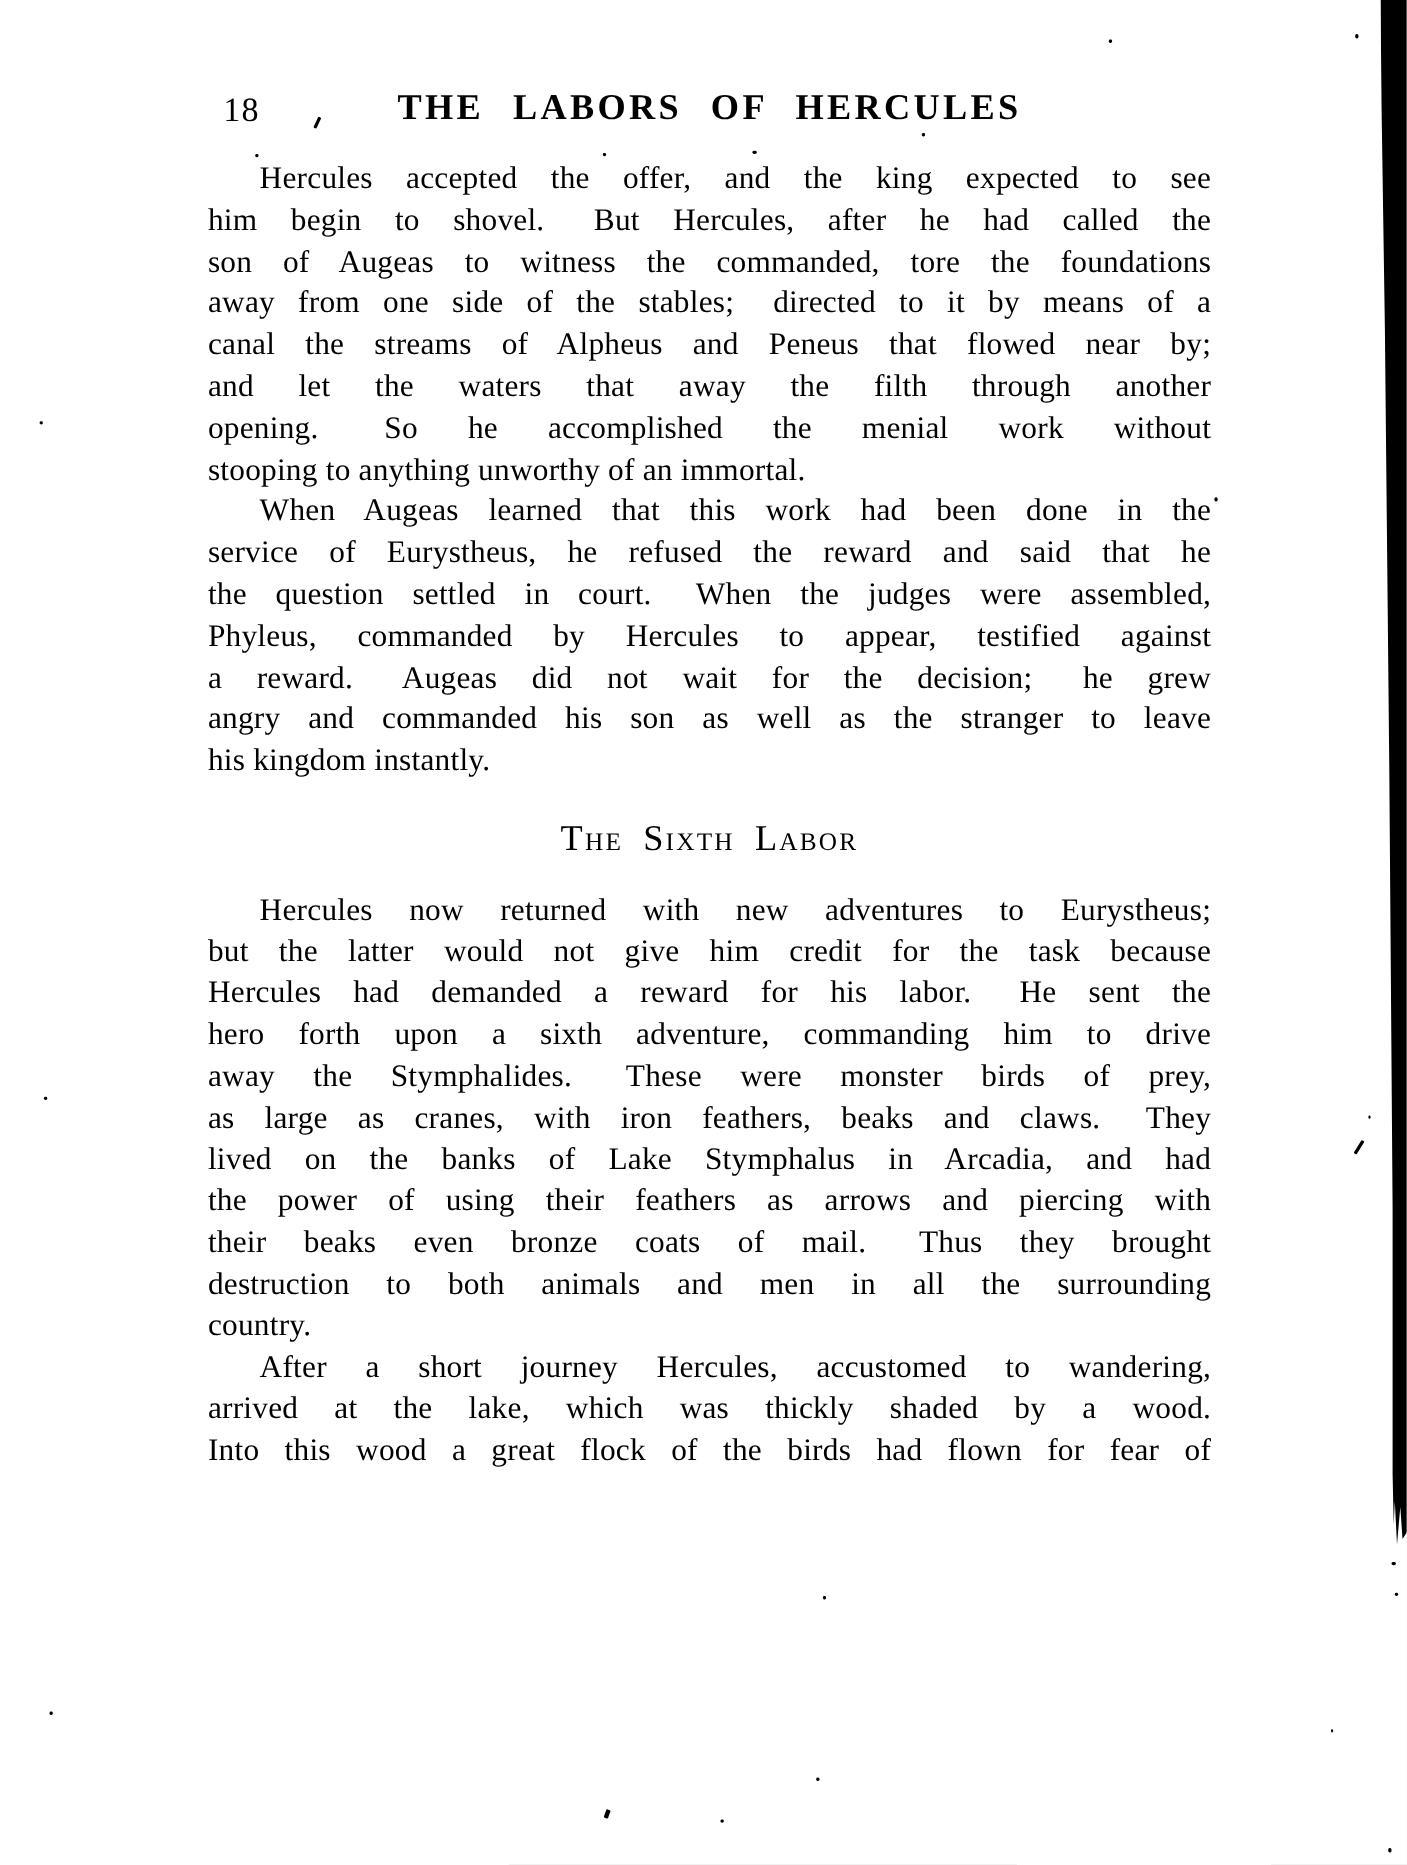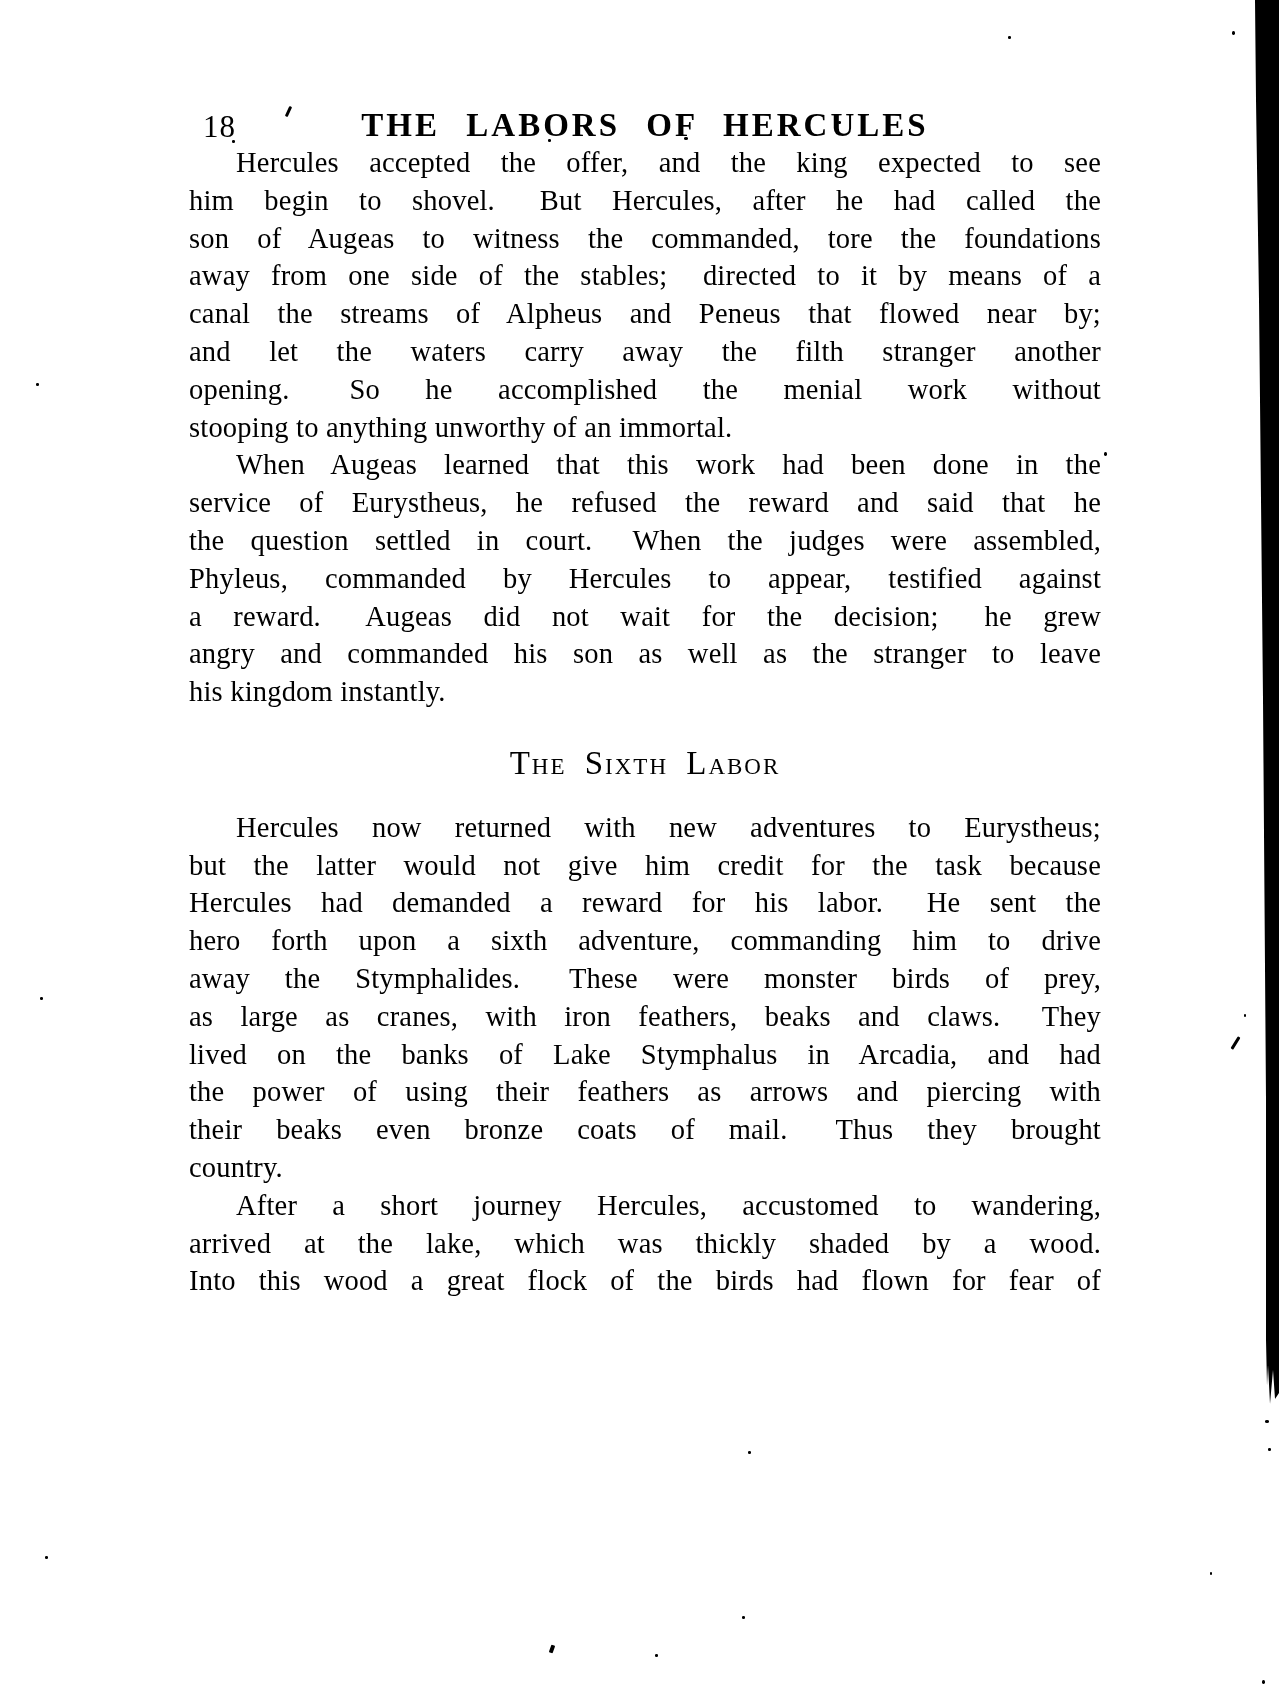--- a/index.html
+++ b/index.html
@@ -17,21 +17,20 @@
     color: #000000;
   }
 
   
   .runhead {
     position: absolute;
     left: 189px;
     top: 80px;
     width: 912px;
     height: 40px;
-    margin-top: 27px;
   }
   .page-number {
     position: absolute;
     left: 14px;
     top: 2px;
     font-size: 31px;
     letter-spacing: 1px;
   }
   .running-title {
     position: absolute;
@@ -107,21 +106,21 @@
   </div>
 
   <div class="body-text">
 
     <div class="paragraph">
       <div class="line first">Hercules accepted the offer, and the king expected to see</div>
       <div class="line">him begin to shovel.  But Hercules, after he had called the</div>
       <div class="line">son of Augeas to witness the commanded, tore the foundations</div>
       <div class="line">away from one side of the stables;  directed to it by means of a</div>
       <div class="line">canal the streams of Alpheus and Peneus that flowed near by;</div>
-      <div class="line">and let the waters carry away the filth stranger another</div>
+      <div class="line">and let the waters that away the filth through another</div>
       <div class="line">opening.  So he accomplished the menial work without</div>
       <div class="line last">stooping to anything unworthy of an immortal.</div>
     </div>
 
     <div class="paragraph">
       <div class="line first">When Augeas learned that this work had been done in the</div>
       <div class="line">service of Eurystheus, he refused the reward and said that he</div>
       <div class="line">the question settled in court.  When the judges were assembled,</div>
       <div class="line">Phyleus, commanded by Hercules to appear, testified against</div>
       <div class="line">a reward.  Augeas did not wait for the decision;  he grew</div>
@@ -134,20 +133,21 @@
     <div class="paragraph">
       <div class="line first">Hercules now returned with new adventures to Eurystheus;</div>
       <div class="line">but the latter would not give him credit for the task because</div>
       <div class="line">Hercules had demanded a reward for his labor.  He sent the</div>
       <div class="line">hero forth upon a sixth adventure, commanding him to drive</div>
       <div class="line">away the Stymphalides.  These were monster birds of prey,</div>
       <div class="line">as large as cranes, with iron feathers, beaks and claws.  They</div>
       <div class="line">lived on the banks of Lake Stymphalus in Arcadia, and had</div>
       <div class="line">the power of using their feathers as arrows and piercing with</div>
       <div class="line">their beaks even bronze coats of mail.  Thus they brought</div>
+      <div class="line">destruction to both animals and men in all the surrounding</div>
       <div class="line last">country.</div>
     </div>
 
     <div class="paragraph">
       <div class="line first">After a short journey Hercules, accustomed to wandering,</div>
       <div class="line">arrived at the lake, which was thickly shaded by a wood.</div>
       <div class="line">Into this wood a great flock of the birds had flown for fear of</div>
     </div>
 
   </div>

